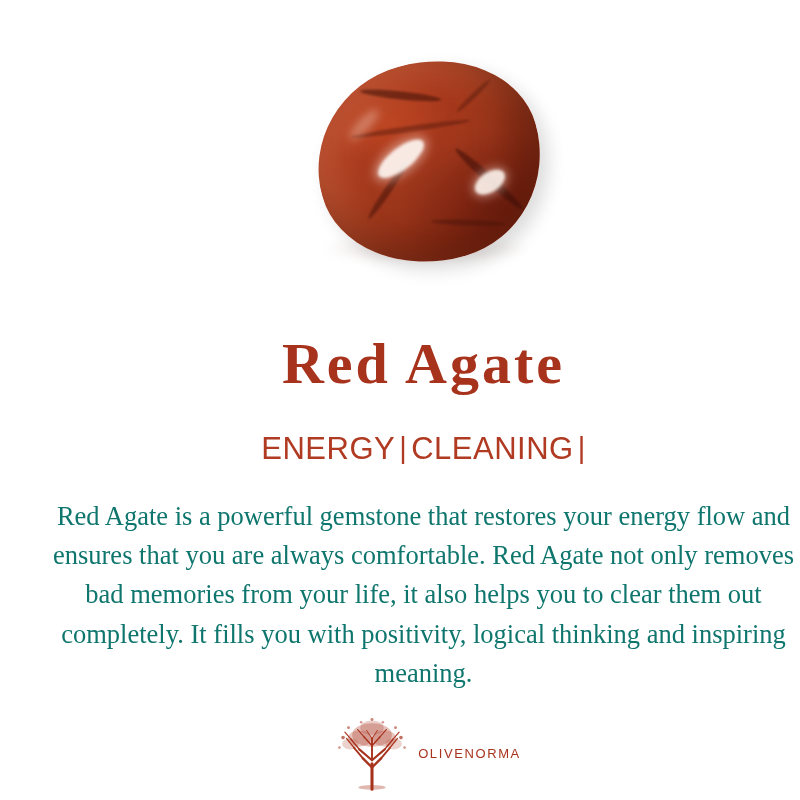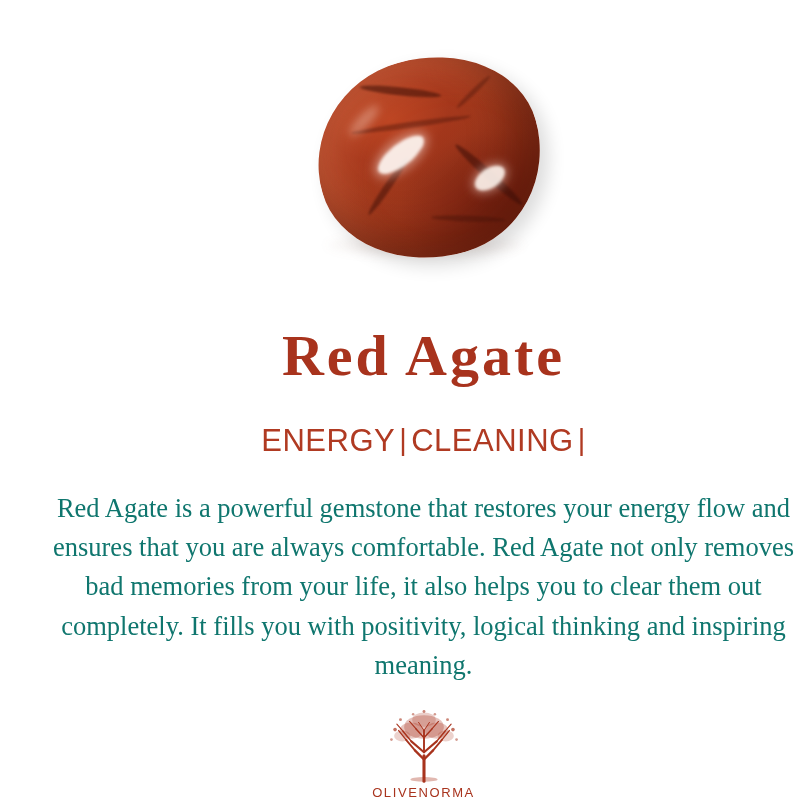--- a/index.html
+++ b/index.html
@@ -141,21 +141,20 @@
     font-size: 26.5px;
     line-height: 1.48;
     color: #0f766e;
     text-align: center;
   }
 
   
   .logo-area {
     margin-top: 22px;
     display: flex;
-    flex-direction: column;
     align-items: center;
     text-align: right;
   }
   .tree-mark {
     width: 92px;
     height: 76px;
     display: block;
   }
   .brand {
     font-family: "Liberation Sans", sans-serif;

